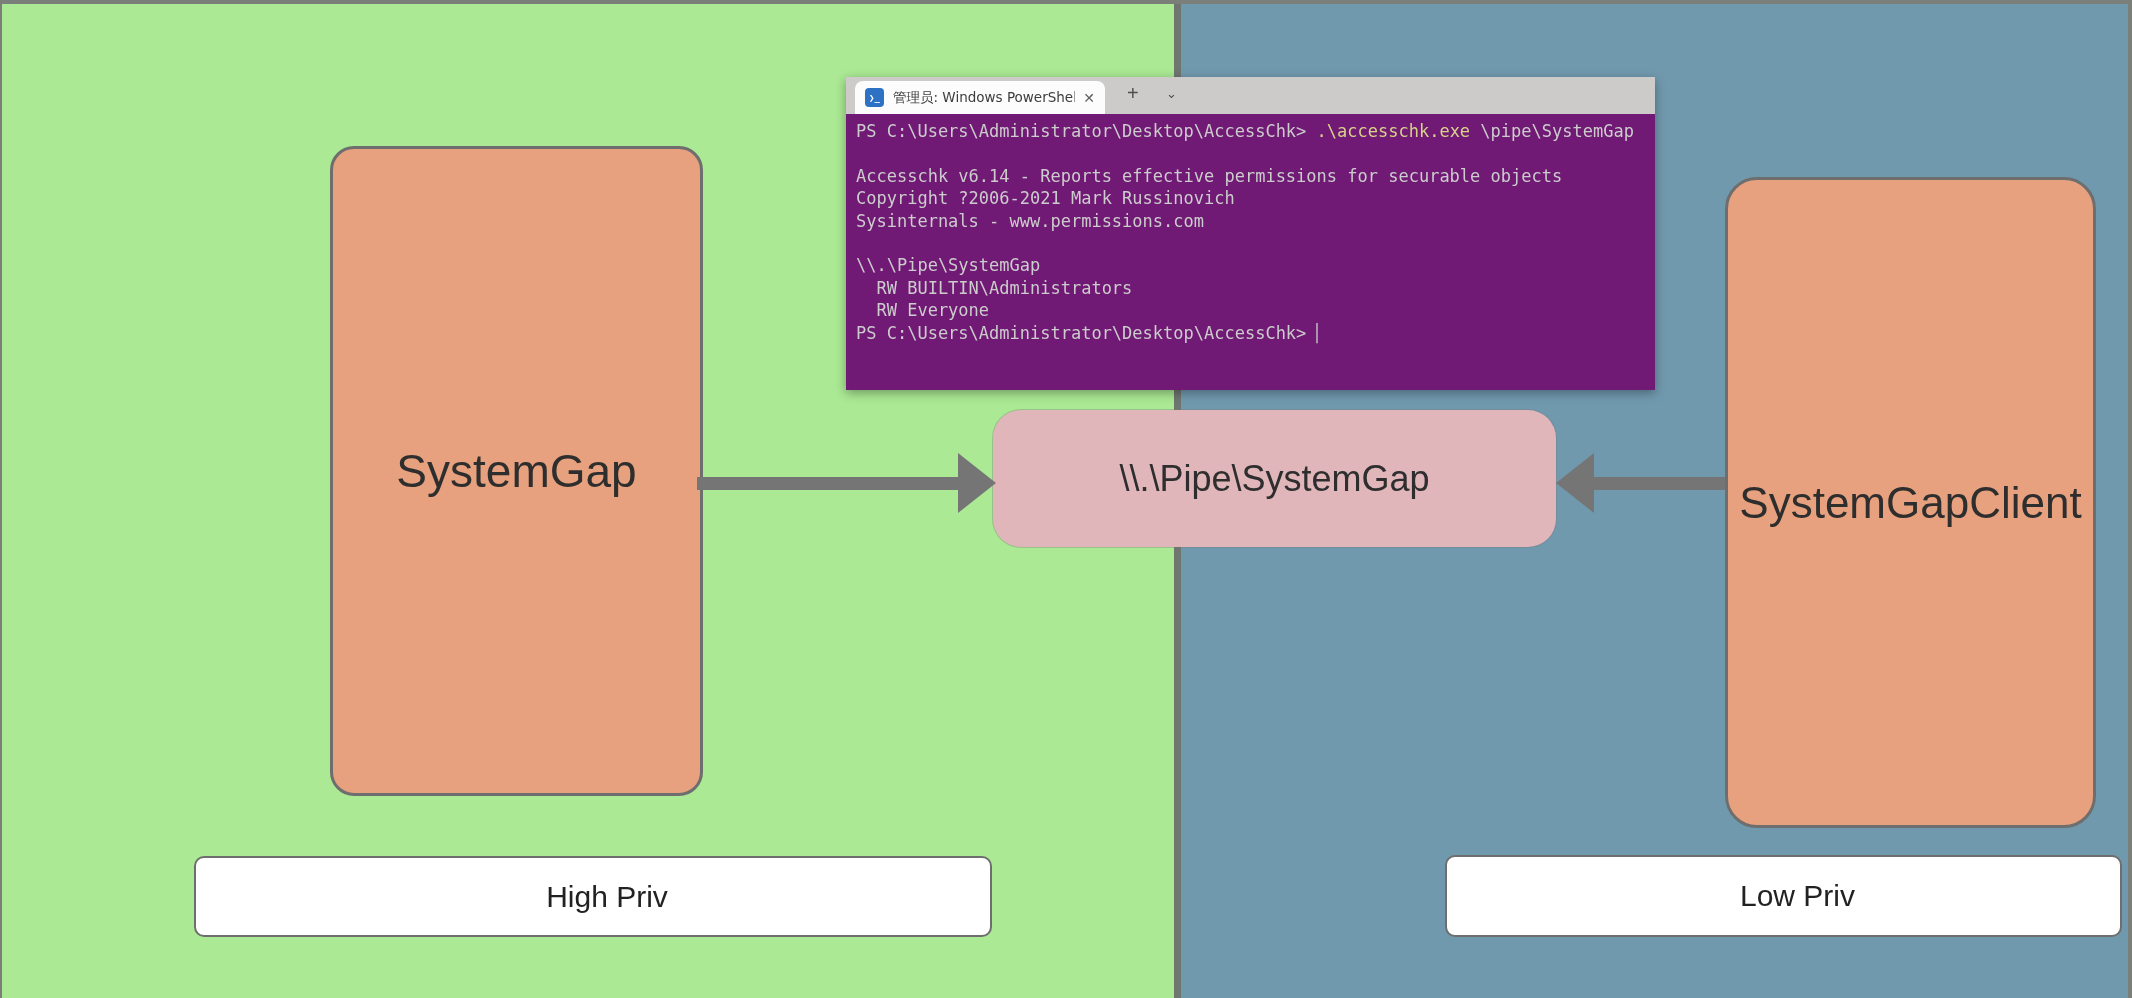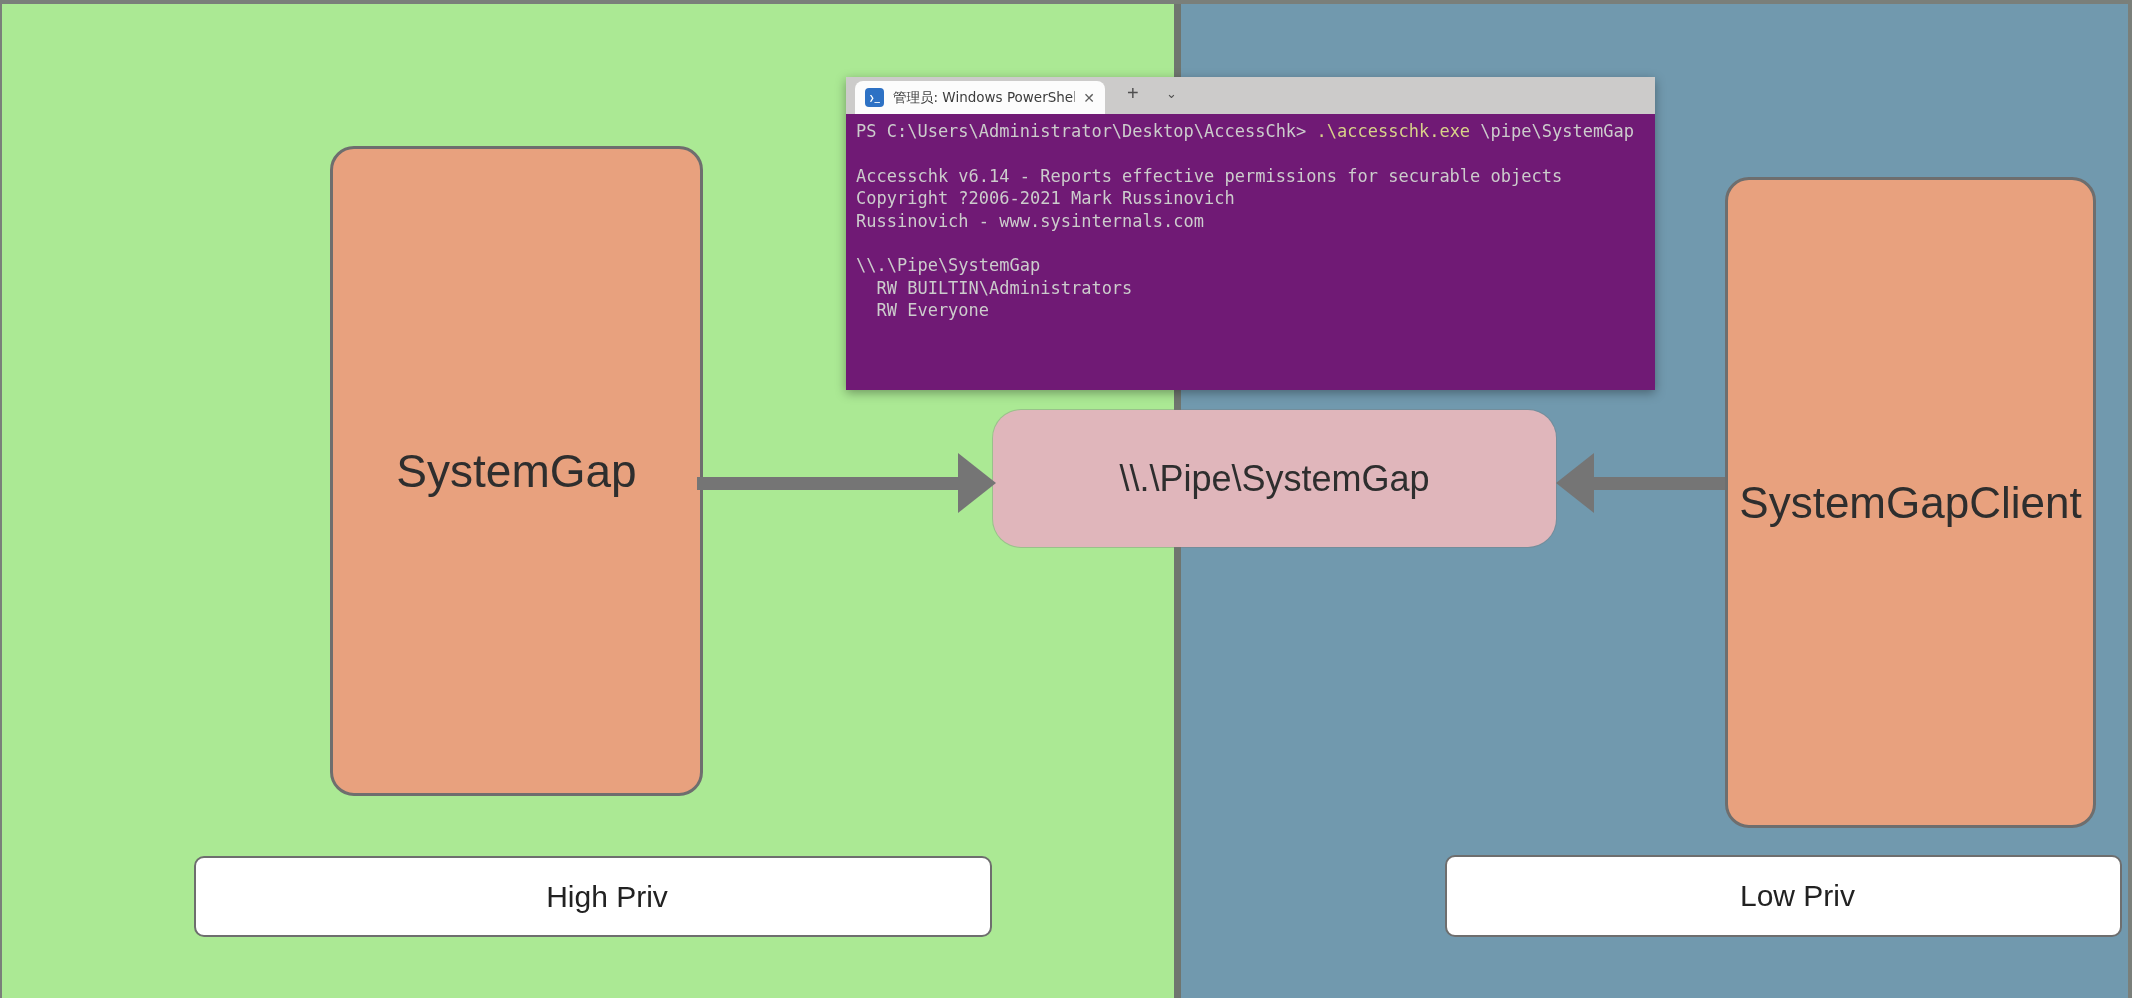--- a/index.html
+++ b/index.html
@@ -13,21 +13,21 @@
   .region-blue{left:1181px;top:0;width:951px;height:998px;background:#7199ae;}
   .edge-top{left:0;top:0;width:2132px;height:4px;background:#7a7f7a;}
   .edge-left{left:0;top:0;width:2px;height:998px;background:#7a7f7a;}
   .edge-right{left:2128px;top:0;width:4px;height:998px;background:#7a7f7a;}
 
   
   .node{background:#e8a17e;border:3px solid #6e6e6e;border-radius:24px;
         display:flex;align-items:center;justify-content:center;
         color:#2e2e2e;font-size:46px;}
   .node-server{left:330px;top:146px;width:367px;height:644px;}
-  .node-client{left:1725px;top:177px;width:365px;height:645px;font-size:44px;}
+  .node-client{left:1725px;top:177px;width:365px;height:645px;font-size:44px;border-radius:32px;}
 
   .label-box{background:#ffffff;border:2px solid #6e6e6e;border-radius:10px;
              display:flex;align-items:center;justify-content:center;
              color:#222;font-size:30px;padding-left:28px;}
   .label-high{left:194px;top:856px;width:766px;height:77px;}
   .label-low{left:1445px;top:855px;width:645px;height:78px;}
 
   .pipe-box{left:993px;top:410px;width:563px;height:137px;background:#e0b6bb;
             border-radius:28px;box-shadow:0 0 0 1px rgba(120,120,120,.35);
             display:flex;flex-direction:column;align-items:center;justify-content:center;
@@ -108,19 +108,20 @@
       <span class="tab-close">✕</span>
     </div>
     <span class="newtab-btn">+</span>
     <span class="dropdown-btn">⌄</span>
   </div>
   <div class="tcontent">
       <div class="tline"><span class="seg-fg">PS C:\Users\Administrator\Desktop\AccessChk&gt; </span><span class="seg-cmd">.\accesschk.exe</span><span class="seg-fg"> \pipe\SystemGap</span></div>
       <div class="tline">&nbsp;</div>
       <div class="tline"><span class="seg-fg">Accesschk v6.14 - Reports effective permissions for securable objects</span></div>
       <div class="tline"><span class="seg-fg">Copyright ?2006-2021 Mark Russinovich</span></div>
-      <div class="tline"><span class="seg-fg">Russinovich - www.sysinternals.com</span></div>
+      <div class="tline"><span class="seg-fg">Sysinternals - www.permissions.com</span></div>
       <div class="tline">&nbsp;</div>
       <div class="tline"><span class="seg-fg">\\.\Pipe\SystemGap</span></div>
       <div class="tline"><span class="seg-fg">  RW BUILTIN\Administrators</span></div>
       <div class="tline"><span class="seg-fg">  RW Everyone</span></div>
+      <div class="tline"><span class="seg-fg">PS C:\Users\Administrator\Desktop\AccessChk&gt; </span><span class="seg-cursor">▏</span></div>
     </div>
 </div>
 
 </body></html>

